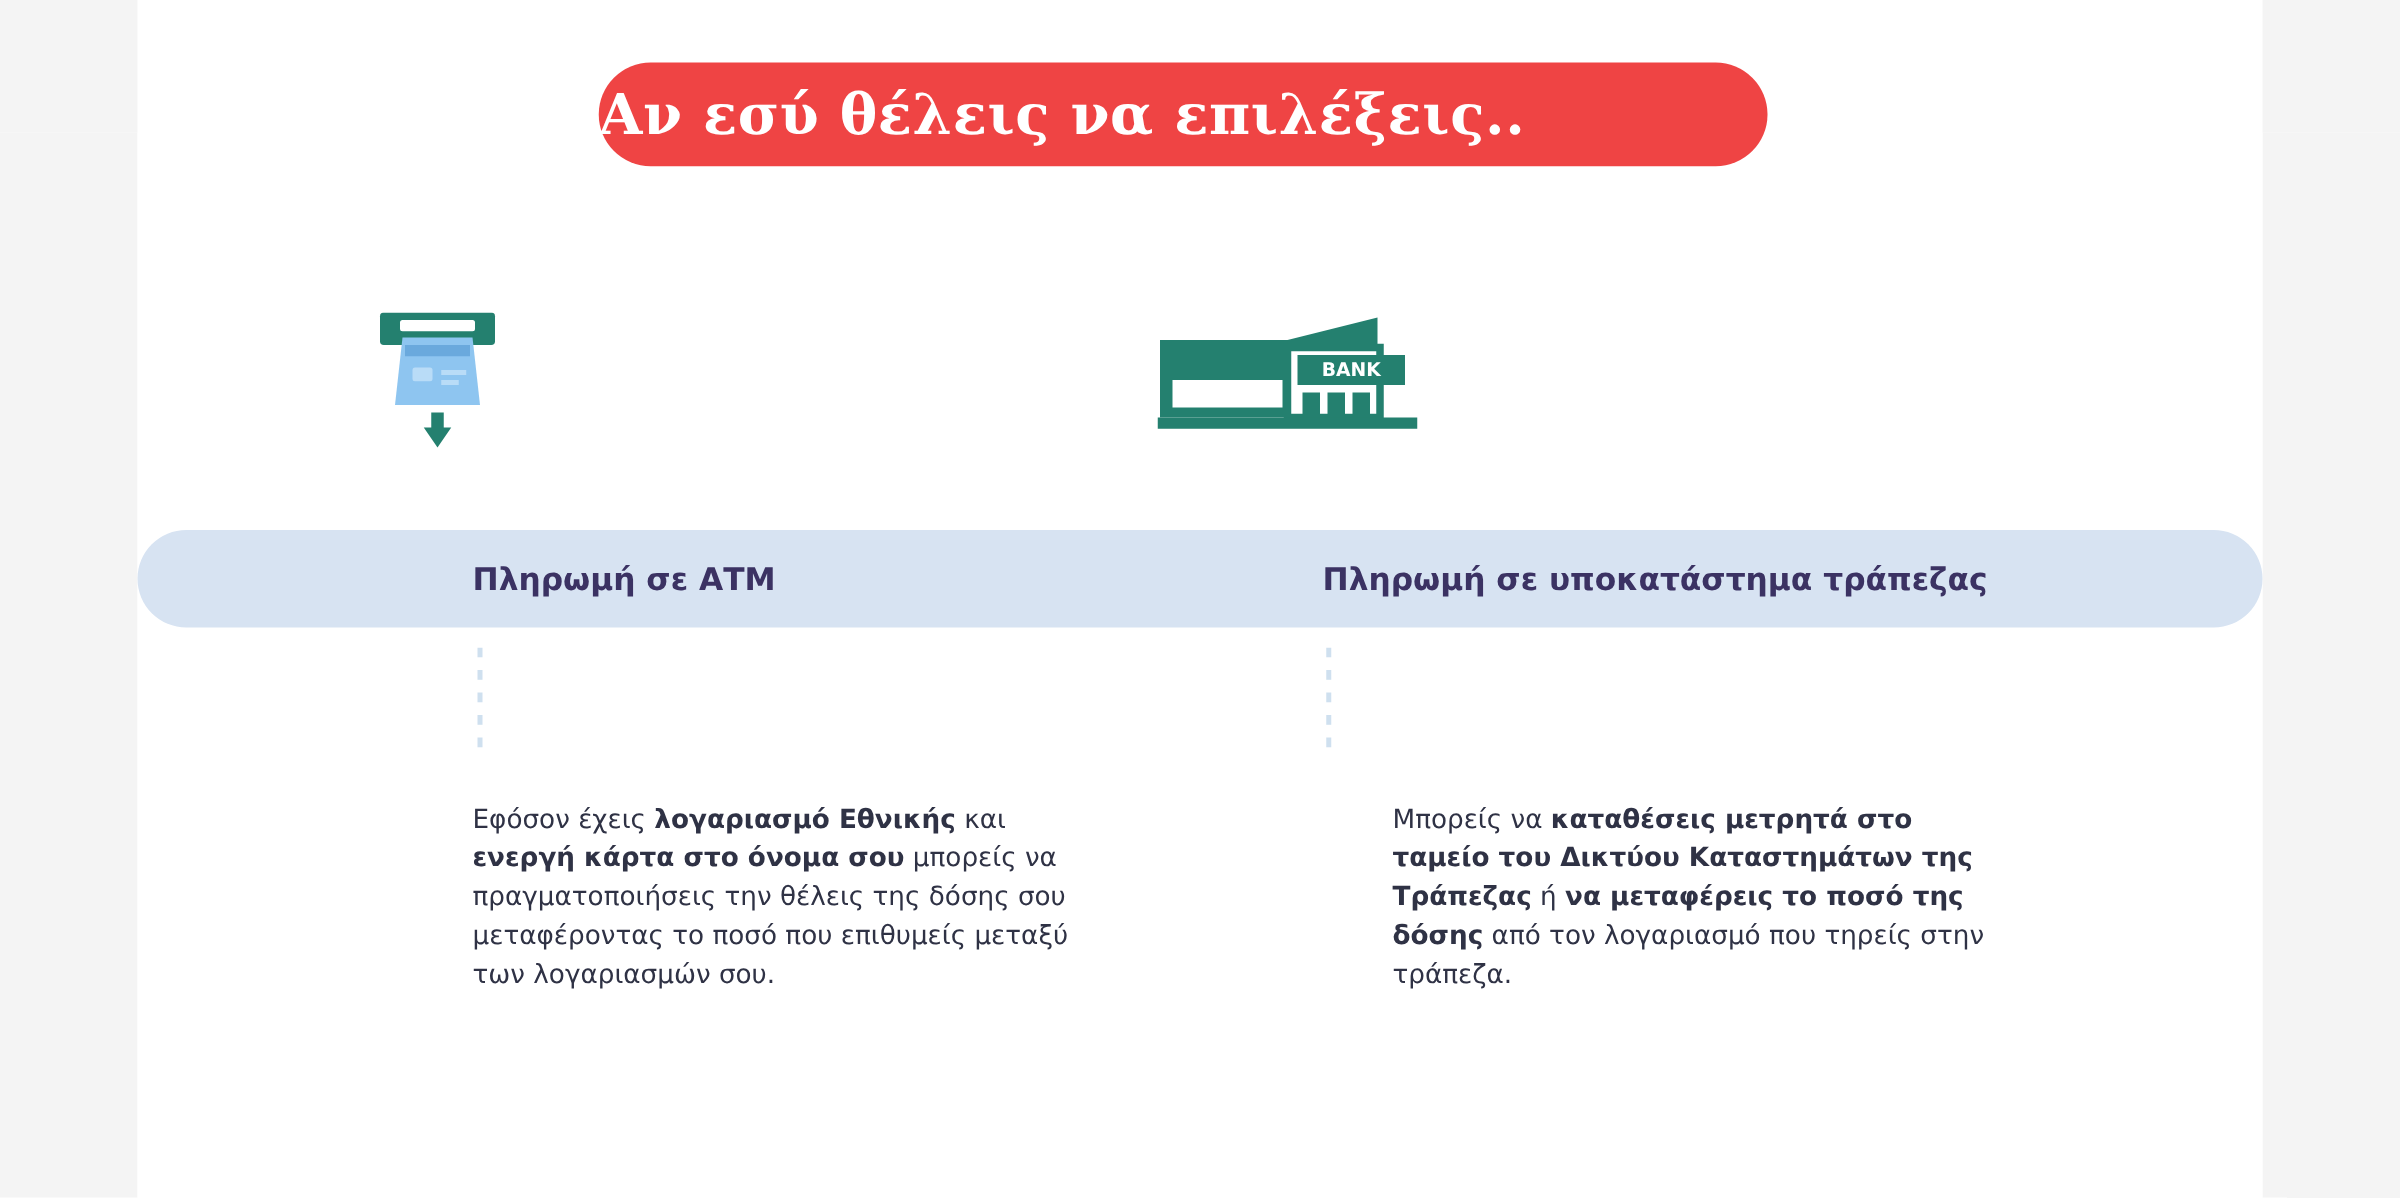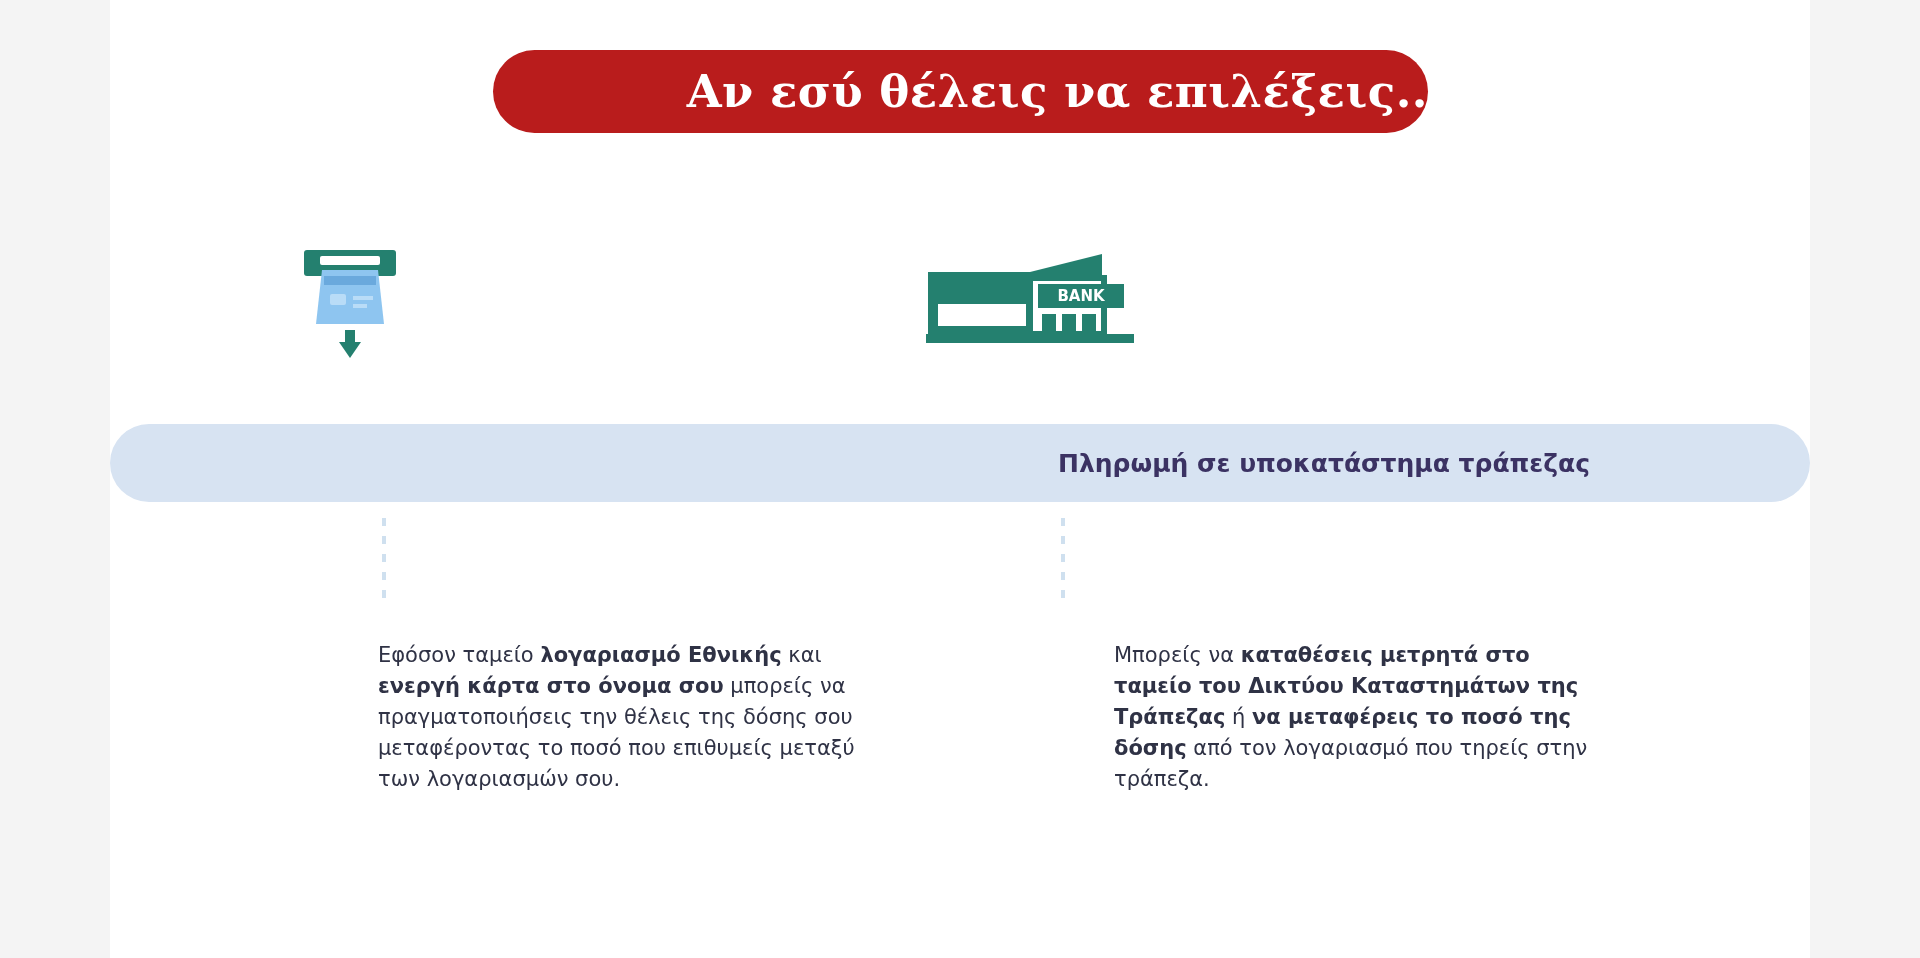--- a/index.html
+++ b/index.html
@@ -41,29 +41,29 @@
     left: 110px;
     top: 0;
     width: 1700px;
     height: 958px;
     background: #ffffff;
   }
 
   
   .title-pill {
     position: absolute;
-    left: 383px;
+    left: 369px;
     top: 50px;
     width: 935px;
     height: 83px;
-    background: #b91c1c;
+    background: #ef4444;
     border-radius: 42px;
     display: flex;
     align-items: center;
-    justify-content: flex-end;
+    justify-content: flex-start;
     box-sizing: border-box;
   }
   .title-pill .title-text {
     color: #ffffff;
     font-family: "DejaVu Serif", "Liberation Serif", serif;
     font-weight: bold;
     font-size: 45px;
     letter-spacing: 0.5px;
     line-height: 1;
     white-space: nowrap;
@@ -197,21 +197,22 @@
         <rect x="136" y="64" width="14" height="20" fill="#24806f"></rect>
         <rect x="156" y="64" width="14" height="20" fill="#24806f"></rect>
 
         <rect x="0" y="84" width="208" height="9" fill="#24806f"></rect>
       </svg>
       <span class="sr">BANK</span>
     </div>
   </div>
 
   <div class="label-bar"></div>
+  <div class="label col1">Πληρωμή σε ΑΤΜ</div>
   <div class="label col2">Πληρωμή σε υποκατάστημα τράπεζας</div>
 
   <div class="dots col1"></div>
   <div class="dots col2"></div>
 
-  <div class="body-text col1"><span>Εφόσον ταμείο </span><b>λογαριασμό Εθνικής</b><span> και </span><b>ενεργή κάρτα στο όνομα σου</b><span> μπορείς να πραγματοποιήσεις την θέλεις της δόσης σου μεταφέροντας το ποσό που επιθυμείς μεταξύ των λογαριασμών σου.</span></div>
+  <div class="body-text col1"><span>Εφόσον έχεις </span><b>λογαριασμό Εθνικής</b><span> και </span><b>ενεργή κάρτα στο όνομα σου</b><span> μπορείς να πραγματοποιήσεις την θέλεις της δόσης σου μεταφέροντας το ποσό που επιθυμείς μεταξύ των λογαριασμών σου.</span></div>
   <div class="body-text col2"><span>Μπορείς να </span><b>καταθέσεις μετρητά στο ταμείο του Δικτύου Καταστημάτων της Τράπεζας</b><span> ή </span><b>να μεταφέρεις το ποσό της δόσης</b><span> από τον λογαριασμό που τηρείς στην τράπεζα.</span></div>
 
 </div>
 
 </body></html>

